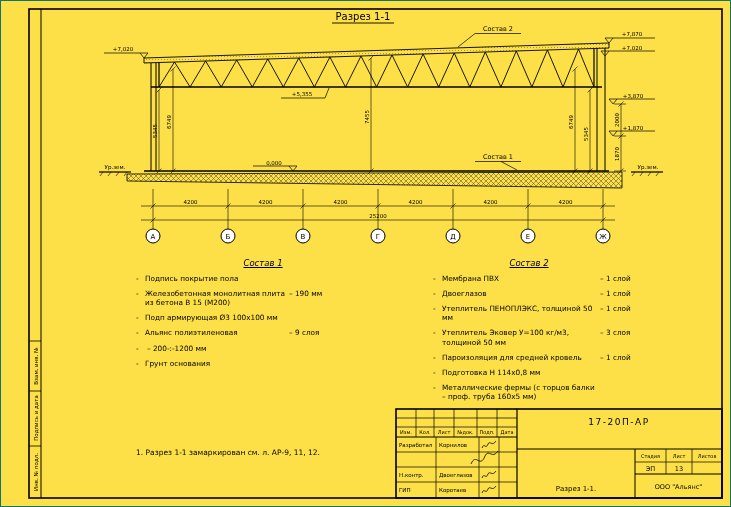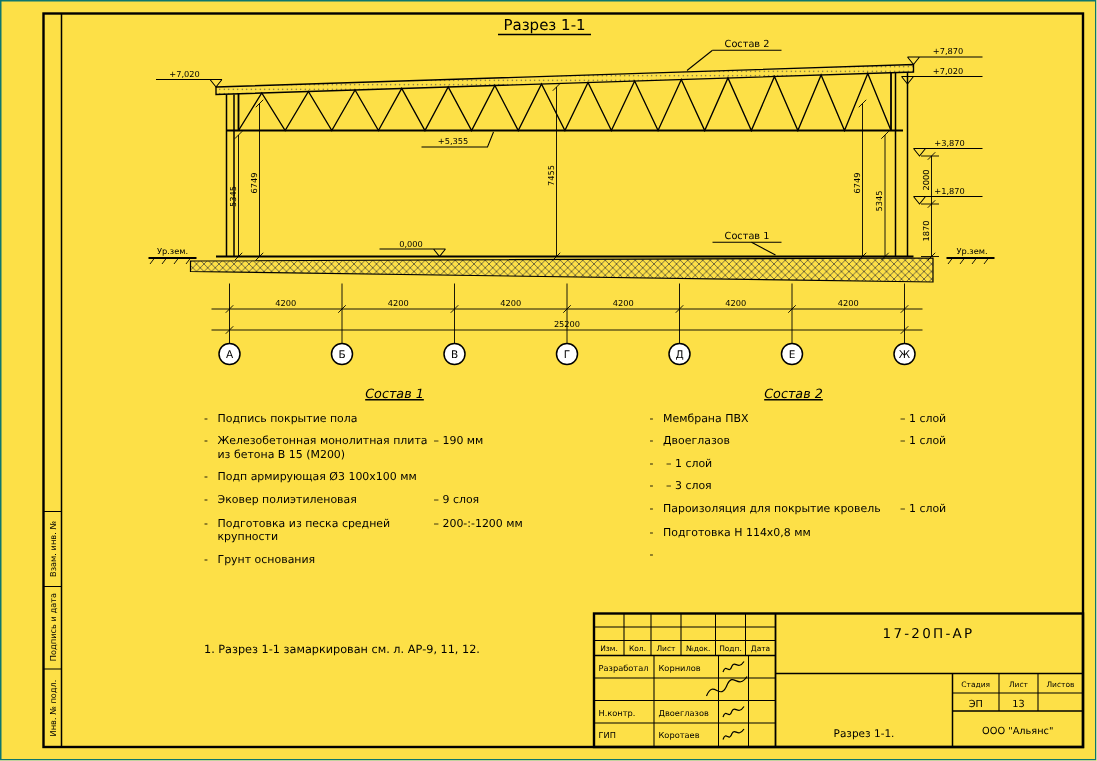--- a/index.html
+++ b/index.html
@@ -8,21 +8,21 @@
   .sheet > svg{position:absolute;left:0;top:0}
   svg text{fill:#000;font-family:"DejaVu Sans",sans-serif}
   .list{position:absolute}
   .list-title{font-size:8.5px;font-style:italic;text-decoration:underline;text-align:center;margin-bottom:5px}
   .li{display:flex;align-items:flex-start;font-size:7.3px;line-height:1.25;margin-top:6px}
   .li .dash{flex:none;width:9px}
   .li .txt{flex:none}
   #list1 .txt{width:142px}
   #list2 .txt{width:156px}
   .li .val{flex:none;white-space:nowrap;margin-left:2px}
-  .note{position:absolute;left:135px;top:427px;font-size:7.5px}
+  .note{position:absolute;left:135px;top:447px;font-size:7.5px}
 </style>
 </head>
 <body>
 
 <div class="sheet">
 
 <svg width="731" height="507" viewBox="0 0 731 507">
   <defs>
     <pattern id="xhatch" width="5" height="5" patternUnits="userSpaceOnUse">
       <path d="M0,5 L5,0 M0,0 L5,5" stroke="#333" stroke-width="0.45"></path>
@@ -258,26 +258,25 @@
         <span class="txt">Железобетонная монолитная плита из бетона В 15 (М200)</span>
         <span class="val">– 190 мм</span>
       </div>
   <div class="li">
         <span class="dash">-</span>
         <span class="txt">Подп армирующая Ø3 100х100 мм</span>
         <span class="val"></span>
       </div>
   <div class="li">
         <span class="dash">-</span>
-        <span class="txt">Эковер полиэтиленовая</span>
+        <span class="txt">Альянс полиэтиленовая</span>
         <span class="val">– 9 слоя</span>
       </div>
   <div class="li">
         <span class="dash">-</span>
-        <span class="txt">Подготовка из песка средней крупности</span>
         <span class="val">– 200-:-1200 мм</span>
       </div>
   <div class="li">
         <span class="dash">-</span>
         <span class="txt">Грунт основания</span>
         <span class="val"></span>
       </div>
 </div>
 
 <div class="list" id="list2" style="left:432px;top:257px;width:290px">
@@ -287,37 +286,40 @@
         <span class="txt">Мембрана ПВХ</span>
         <span class="val">– 1 слой</span>
       </div>
   <div class="li">
         <span class="dash">-</span>
         <span class="txt">Двоеглазов</span>
         <span class="val">– 1 слой</span>
       </div>
   <div class="li">
         <span class="dash">-</span>
+        <span class="txt">Утеплитель ПЕНОПЛЭКС, толщиной 50 мм</span>
         <span class="val">– 1 слой</span>
       </div>
   <div class="li">
         <span class="dash">-</span>
+        <span class="txt">Утеплитель Эковер У=100 кг/м3, толщиной 50 мм</span>
         <span class="val">– 3 слоя</span>
       </div>
   <div class="li">
         <span class="dash">-</span>
-        <span class="txt">Пароизоляция для покрытие кровель</span>
+        <span class="txt">Пароизоляция для средней кровель</span>
         <span class="val">– 1 слой</span>
       </div>
   <div class="li">
         <span class="dash">-</span>
         <span class="txt">Подготовка Н 114х0,8 мм</span>
         <span class="val"></span>
       </div>
   <div class="li">
         <span class="dash">-</span>
+        <span class="txt">Металлические фермы (с торцов балки – проф. труба 160х5 мм)</span>
         <span class="val"></span>
       </div>
 </div>
 
 <div class="note">1. Разрез 1-1 замаркирован см. л. АР-9, 11, 12.</div>
 
 </div>
 
 </body></html>

